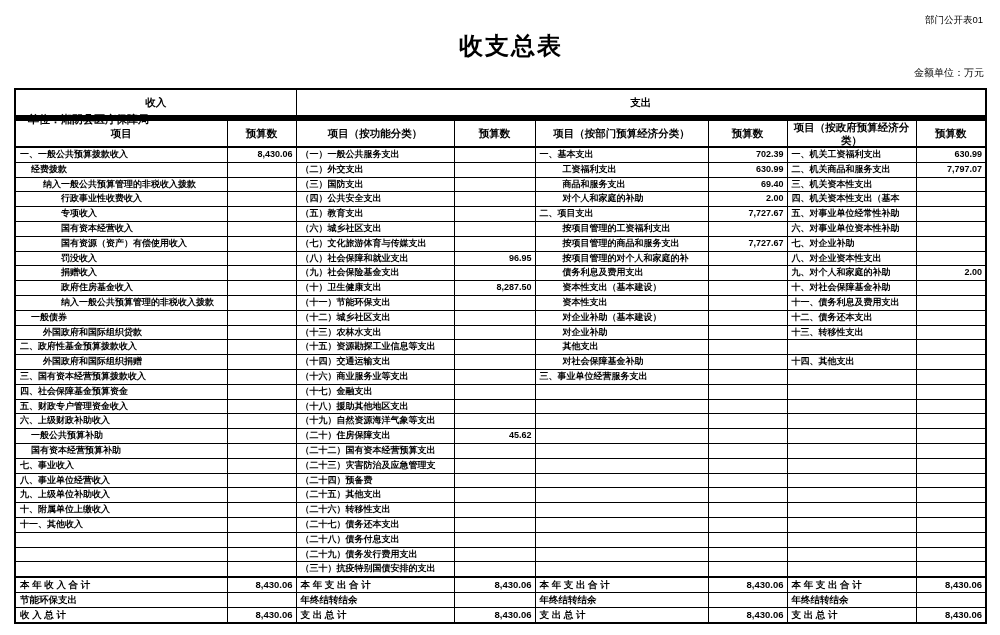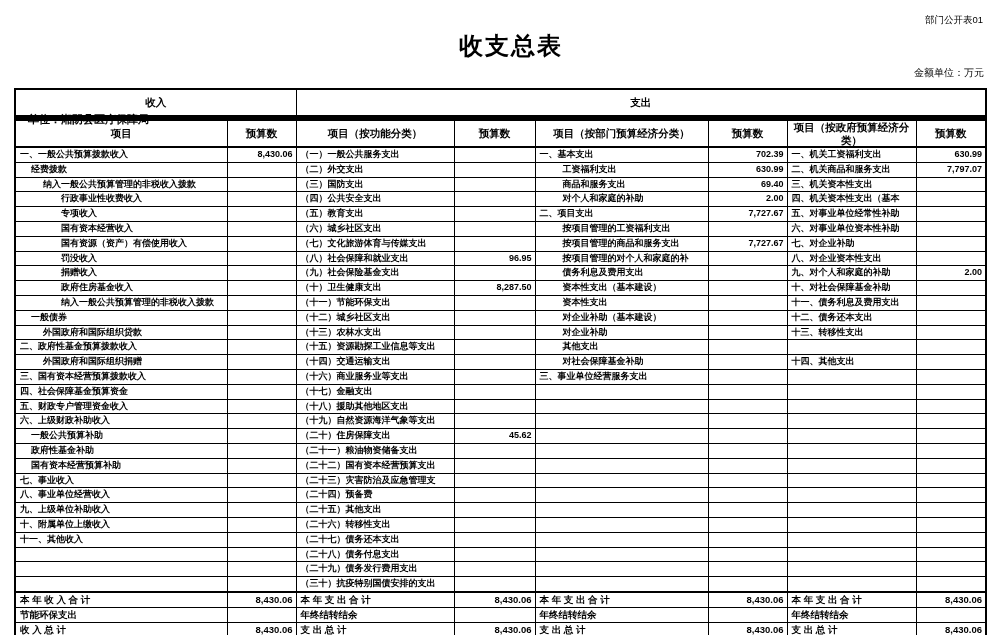--- a/index.html
+++ b/index.html
@@ -267,30 +267,20 @@
         <td class="lbl ind2">一般公共预算补助</td>
         <td class="num"></td>
         <td class="lbl ind0">（二十）住房保障支出</td>
         <td class="num">45.62</td>
         <td class="lbl ind0"></td>
         <td class="num"></td>
         <td class="lbl ind0"></td>
         <td class="num"></td>
       </tr>
       <tr>
-        <td class="lbl ind2">政府性基金补助</td>
-        <td class="num"></td>
-        <td class="lbl ind0">（二十一）粮油物资储备支出</td>
-        <td class="num"></td>
-        <td class="lbl ind0"></td>
-        <td class="num"></td>
-        <td class="lbl ind0"></td>
-        <td class="num"></td>
-      </tr>
-      <tr>
         <td class="lbl ind2">国有资本经营预算补助</td>
         <td class="num"></td>
         <td class="lbl ind0">（二十二）国有资本经营预算支出</td>
         <td class="num"></td>
         <td class="lbl ind0"></td>
         <td class="num"></td>
         <td class="lbl ind0"></td>
         <td class="num"></td>
       </tr>
       <tr>

